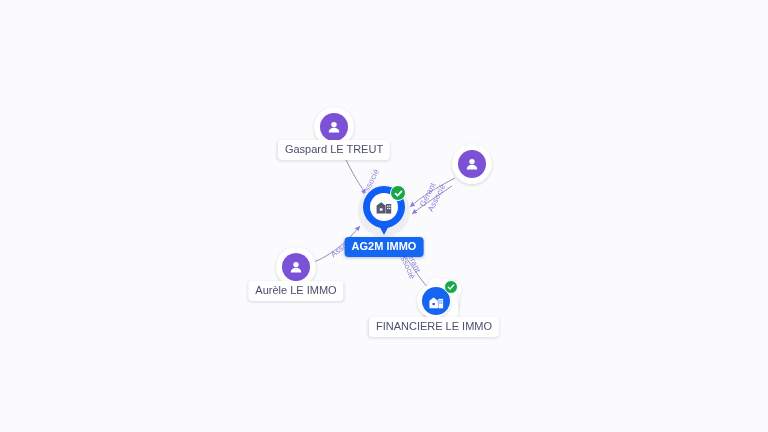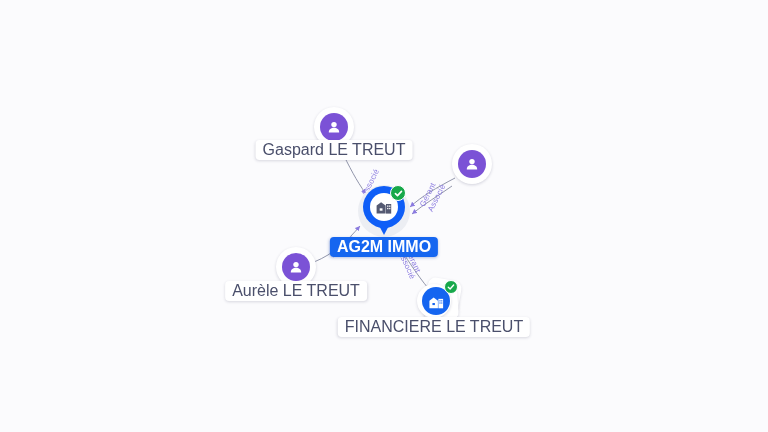--- a/index.html
+++ b/index.html
@@ -138,21 +138,21 @@
     box-sizing: border-box;
   }
 
   
   .label {
     position: absolute;
     transform: translate(-50%, 0);
     white-space: nowrap;
     background: #ffffff;
     color: #4a4f6b;
-    font-size: 16px;
+    font-size: 11px;
     line-height: 13px;
     padding: 3px 7px 4px 7px;
     border-radius: 4px;
     box-shadow: 0 1px 3px rgba(30,30,70,0.16);
   }
   .label.primary {
     background: #1566f0;
     color: #ffffff;
     font-weight: bold;
     border-radius: 4px;
@@ -237,21 +237,21 @@
       <div class="person-ring">
         <div class="person-disc">
           <svg width="16" height="16" viewBox="0 0 16 16" aria-hidden="true">
             <circle cx="8" cy="5.6" r="2.7" fill="#ffffff"></circle>
             <path d="M2.8 13.4c0-3 2.4-4.6 5.2-4.6s5.2 1.6 5.2 4.6z" fill="#ffffff"></path>
           </svg>
         </div>
       </div>
     </div>
   </div>
-  <div class="label" style="left:296px; top:281px;">Aurèle LE TREUT</div>
+  <div class="label" style="left:296px; top:281px;">Aurèle LE IMMO</div>
 
   <div class="node">
     <div class="node-hit" style="left:436px; top:301px;">
       <div class="co-stack">
         <div class="co-card c1"></div>
         <div class="co-card c2"></div>
         <div class="co-card c3"></div>
         <div class="co-disc">
           <svg width="17" height="17" viewBox="0 0 18 18" aria-hidden="true">
             <path d="M1.5 16.2V8.1L6 4.7l4.5 3.4v8.1z" fill="#ffffff"></path>
@@ -264,21 +264,21 @@
           </svg>
         </div>
         <div class="badge" style="right:1px; top:2px;">
           <svg width="8" height="8" viewBox="0 0 10 10" aria-hidden="true">
             <path d="M1.6 5.2 L3.9 7.4 L8.3 2.6" fill="none" stroke="#ffffff" stroke-width="1.7" stroke-linecap="round" stroke-linejoin="round"></path>
           </svg>
         </div>
       </div>
     </div>
   </div>
-  <div class="label" style="left:434px; top:317px;">FINANCIERE LE TREUT</div>
+  <div class="label" style="left:434px; top:317px;">FINANCIERE LE IMMO</div>
 
   <div class="node">
     <div class="node-hit" style="left:384px; top:212px;">
       <div class="main-halo"></div>
       <div class="pin">
         <div class="pin-tail"></div>
         <div class="pin-head"></div>
         <div class="pin-inner">
           <svg width="18" height="18" viewBox="0 0 18 18" aria-hidden="true">
             <path d="M1.6 15.6V7.6L6.1 4.2l4.5 3.4v8z" fill="#555a72"></path>

